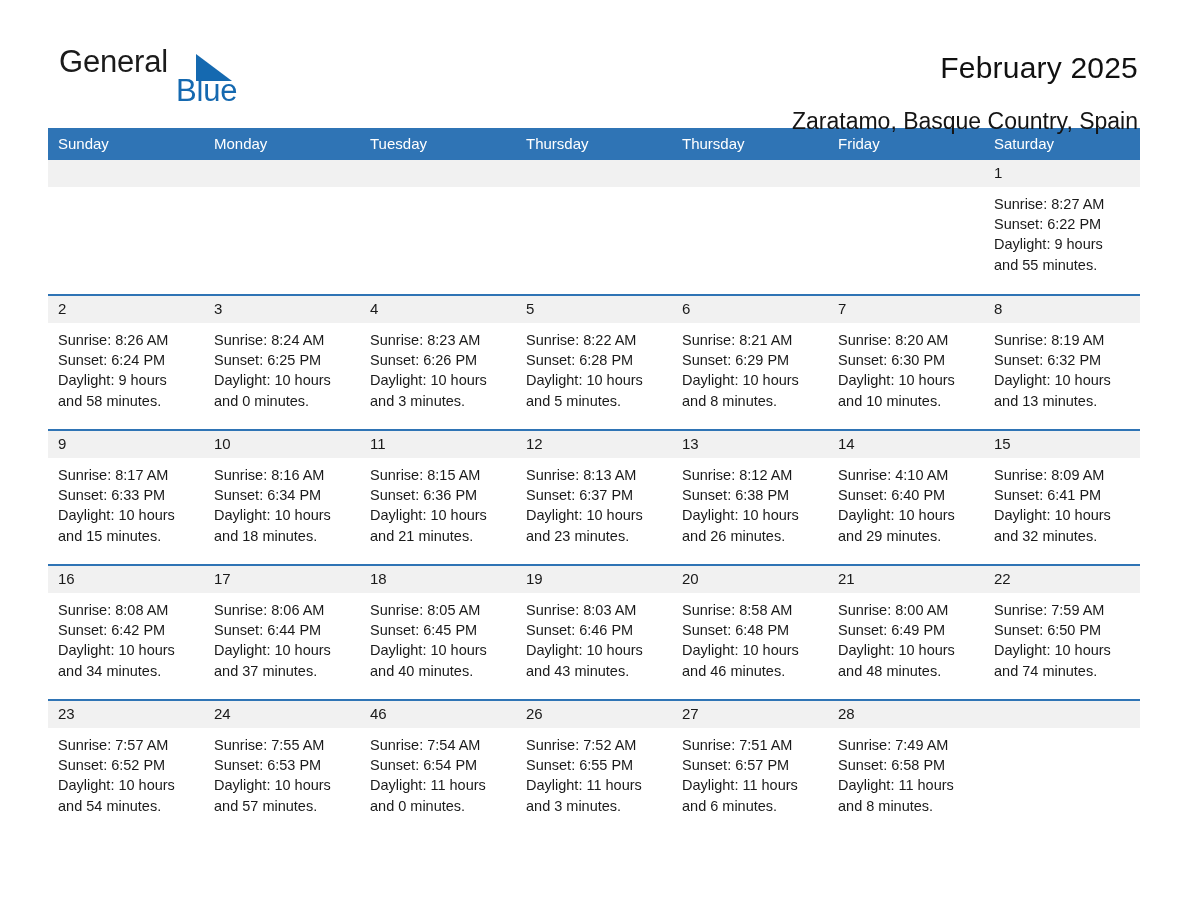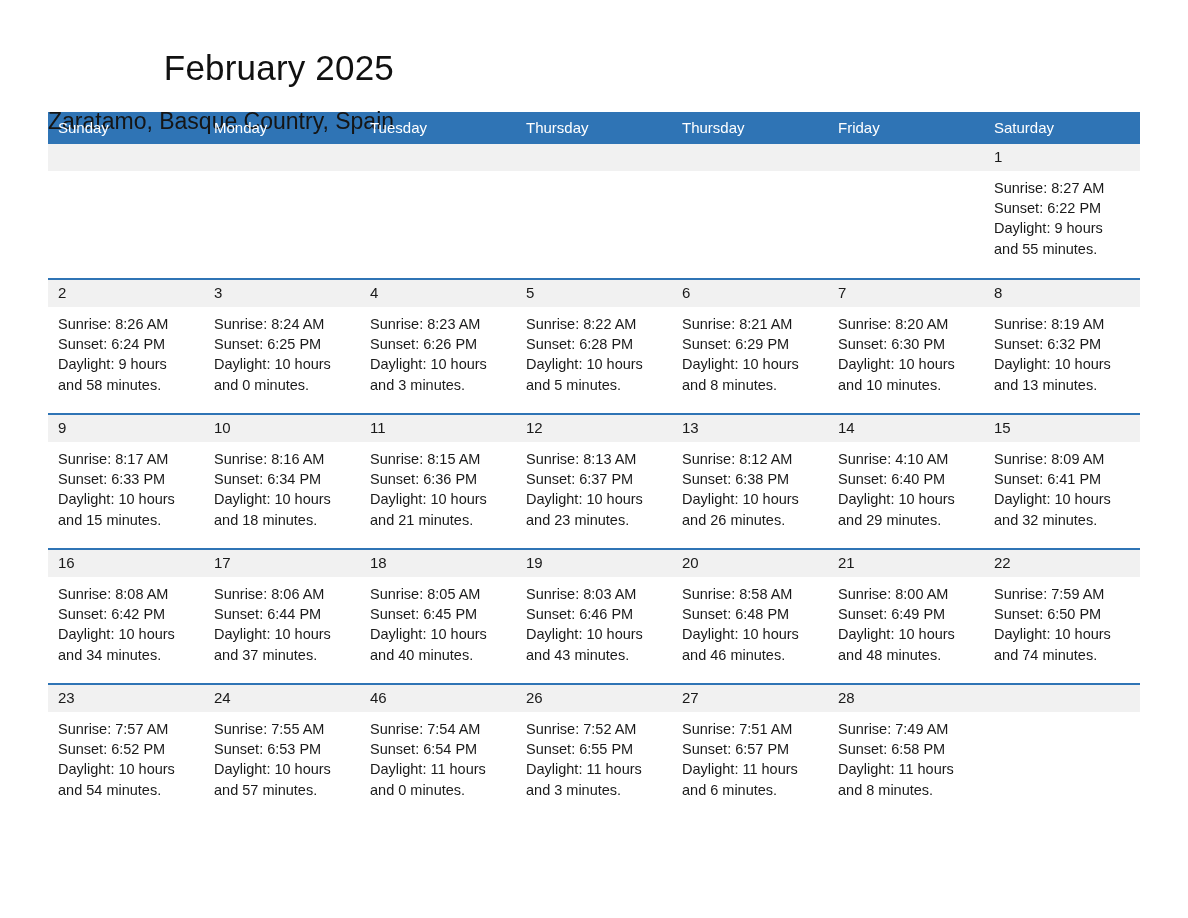--- a/index.html
+++ b/index.html
@@ -63,40 +63,41 @@
     font-size: 31px;
     line-height: 36px;
     color: #1569b0;
     letter-spacing: -0.2px;
   }
   .titles {
     text-align: right;
     padding-right: 2px;
   }
   .month-title {
-    font-size: 35px;
+    font-size: 30px;
     line-height: 48px;
     font-weight: normal;
     color: #111111;
     margin: 0;
     letter-spacing: 0.2px;
   }
   .location {
     font-size: 23px;
     line-height: 30px;
     color: #151515;
     margin: 14px 0 0 0;
     font-weight: normal;
   }
 
   
   .calendar {
     width: 1092px;
     border-collapse: collapse;
     table-layout: fixed;
+    margin-top: 16px;
   }
   .calendar th {
     background: #2f74b5;
     color: #ffffff;
     font-size: 15px;
     font-weight: normal;
     text-align: left;
     padding: 7px 0 8px 10px;
     height: 31px;
     vertical-align: middle;
@@ -131,20 +132,25 @@
     color: #1a1a1a;
   }
   .info .line { display: block; white-space: nowrap; }
 </style>
 </head>
 <body>
 
 <div class="page">
 
   <div class="header">
+    <div class="brand">
+      <span class="brand-general">General</span>
+      <span class="brand-triangle"></span>
+      <span class="brand-blue">Blue</span>
+    </div>
     <div class="titles">
       <h1 class="month-title">February 2025</h1>
       <h2 class="location">Zaratamo, Basque Country, Spain</h2>
     </div>
   </div>
 
   <table class="calendar">
     <thead>
       <tr>
         <th>Sunday</th>

